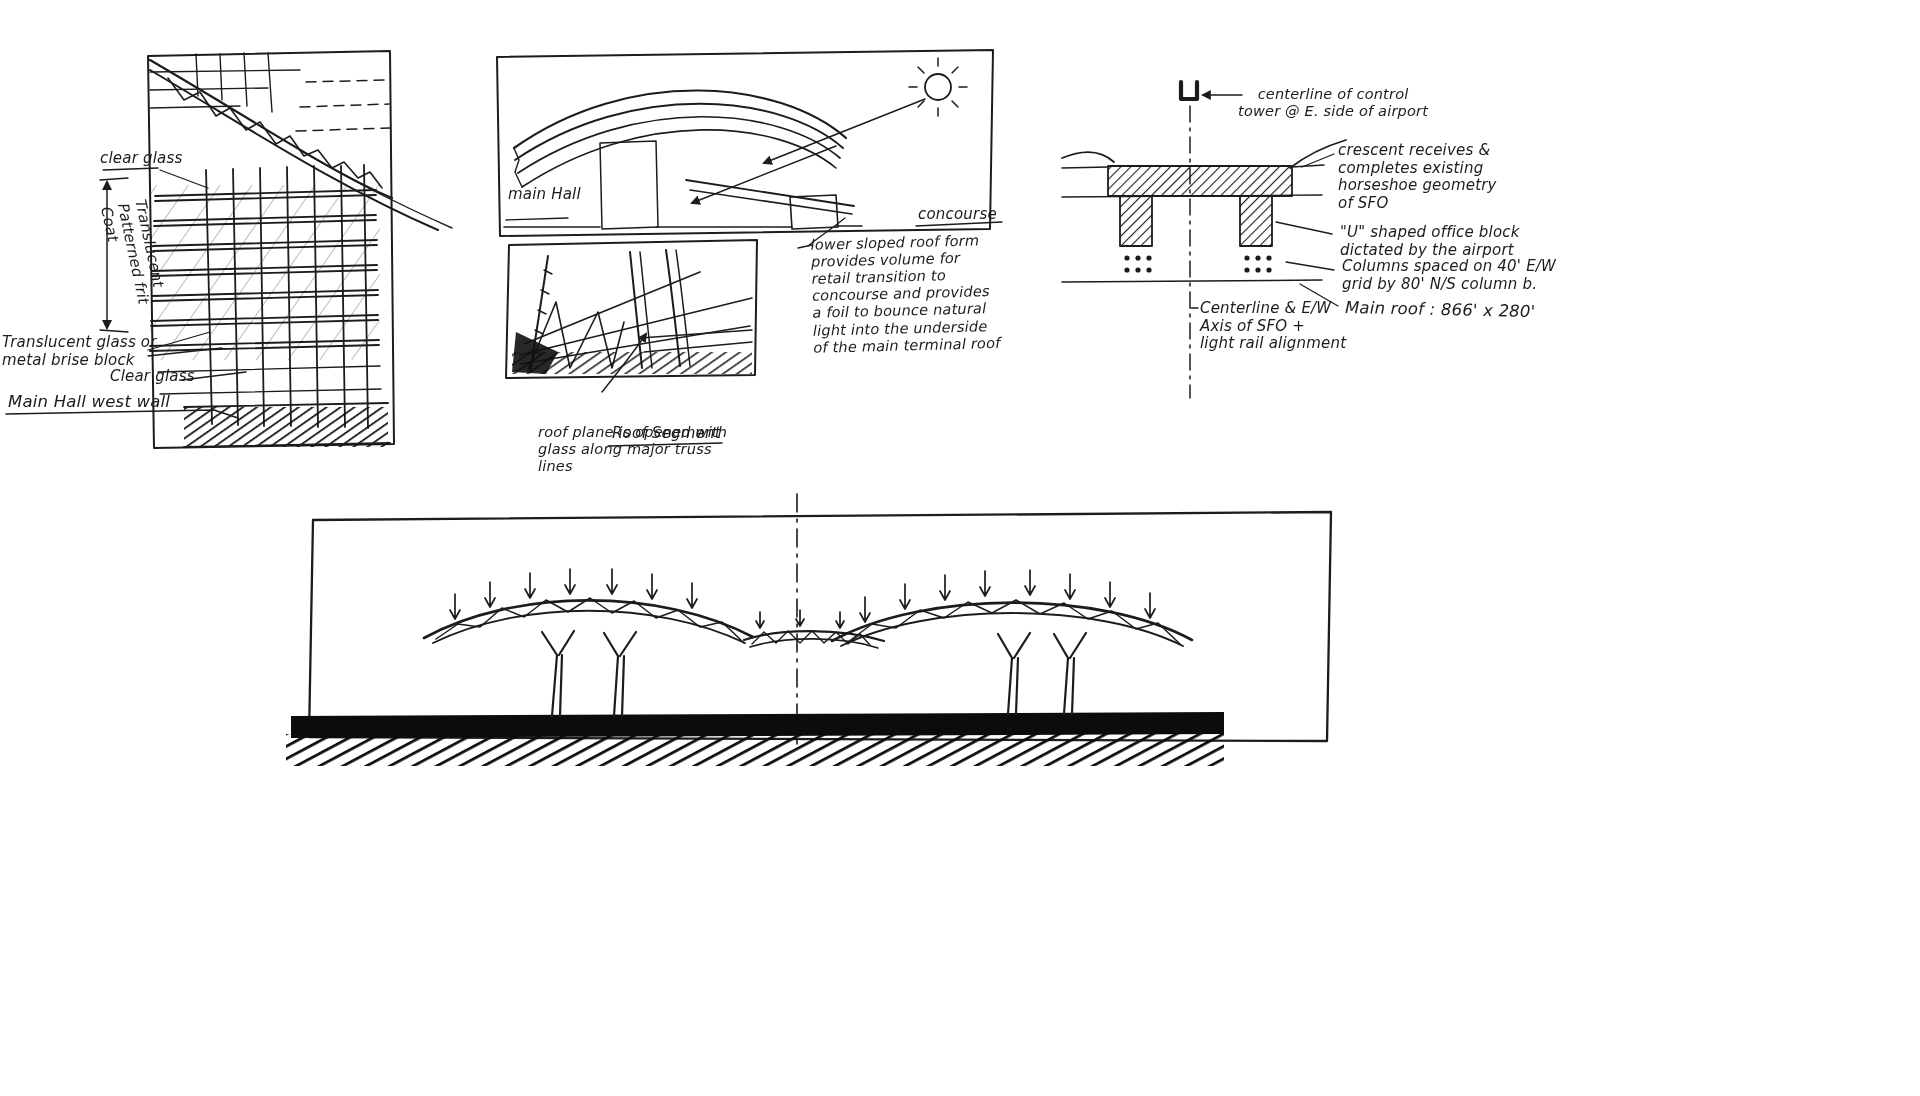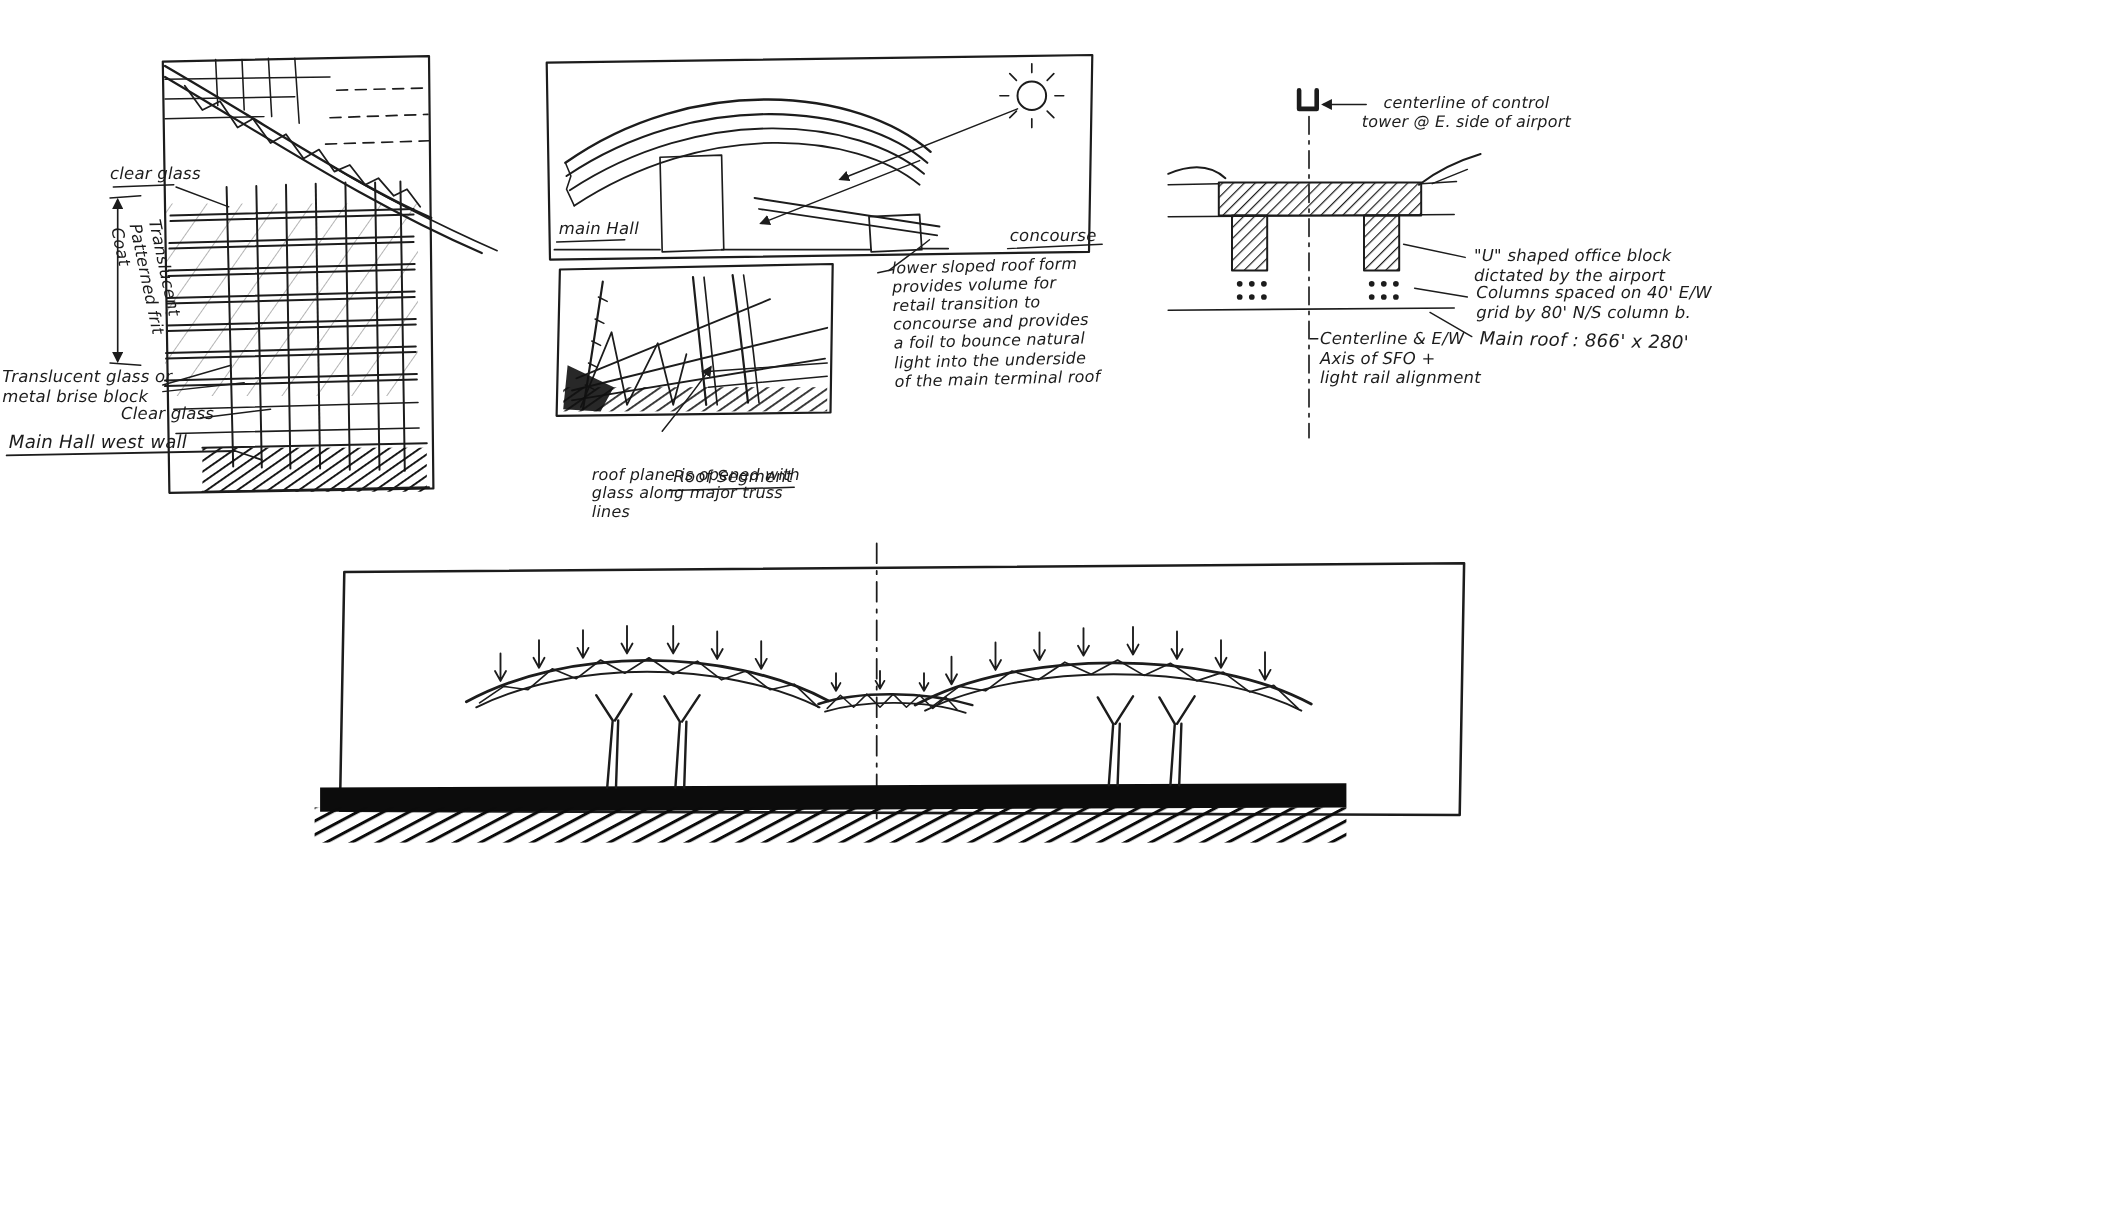--- a/index.html
+++ b/index.html
@@ -239,37 +239,41 @@
 
   <div class="lbl s15" style="left:100px; top:150px;">clear glass</div>
   <div class="lbl s15 rot" style="left:148px; top:198px;">Translucent
 Patterned frit
 Coat</div>
   <div class="lbl s15" style="left:2px; top:334px;">Translucent glass or
 metal brise block</div>
   <div class="lbl s15" style="left:110px; top:368px;">Clear glass</div>
   <div class="lbl s16" style="left:8px; top:392px;">Main Hall west wall</div>
 
-  <div class="lbl s15" style="left:508px; top:200px;">main Hall</div>
+  <div class="lbl s15" style="left:508px; top:186px;">main Hall</div>
   <div class="lbl s15" style="left:918px; top:206px;text-align:center;">concourse</div>
   <div class="lbl s14 tilt-l" style="left:812px; top:234px; width:215px;">lower sloped roof form
 provides volume for
 retail transition to
 concourse and provides
 a foil to bounce natural
 light into the underside
 of the main terminal roof</div>
 
   <div class="lbl s14" style="left:538px; top:388px; width:215px;margin-top:36px;">roof plane is opened with
 glass along major truss
 lines</div>
   <div class="lbl s15" style="left:612px; top:425px;text-align:right;">Roof Segment</div>
 
   <div class="lbl s14" style="left:1238px; top:86px;text-align:center;">centerline of control
 tower @ E. side of airport</div>
+  <div class="lbl s15" style="left:1338px; top:142px;">crescent receives &amp;
+completes existing
+horseshoe geometry
+of SFO</div>
   <div class="lbl s15" style="left:1340px; top:224px;">"U" shaped office block
 dictated by the airport</div>
   <div class="lbl s15" style="left:1342px; top:258px;">Columns spaced on 40' E/W
 grid by 80' N/S column b.</div>
   <div class="lbl s16 tilt-r" style="left:1345px; top:300px;">Main roof : 866' x 280'</div>
   <div class="lbl s15" style="left:1200px; top:300px;">Centerline &amp; E/W
 Axis of SFO +
 light rail alignment</div>
 
 </div>

